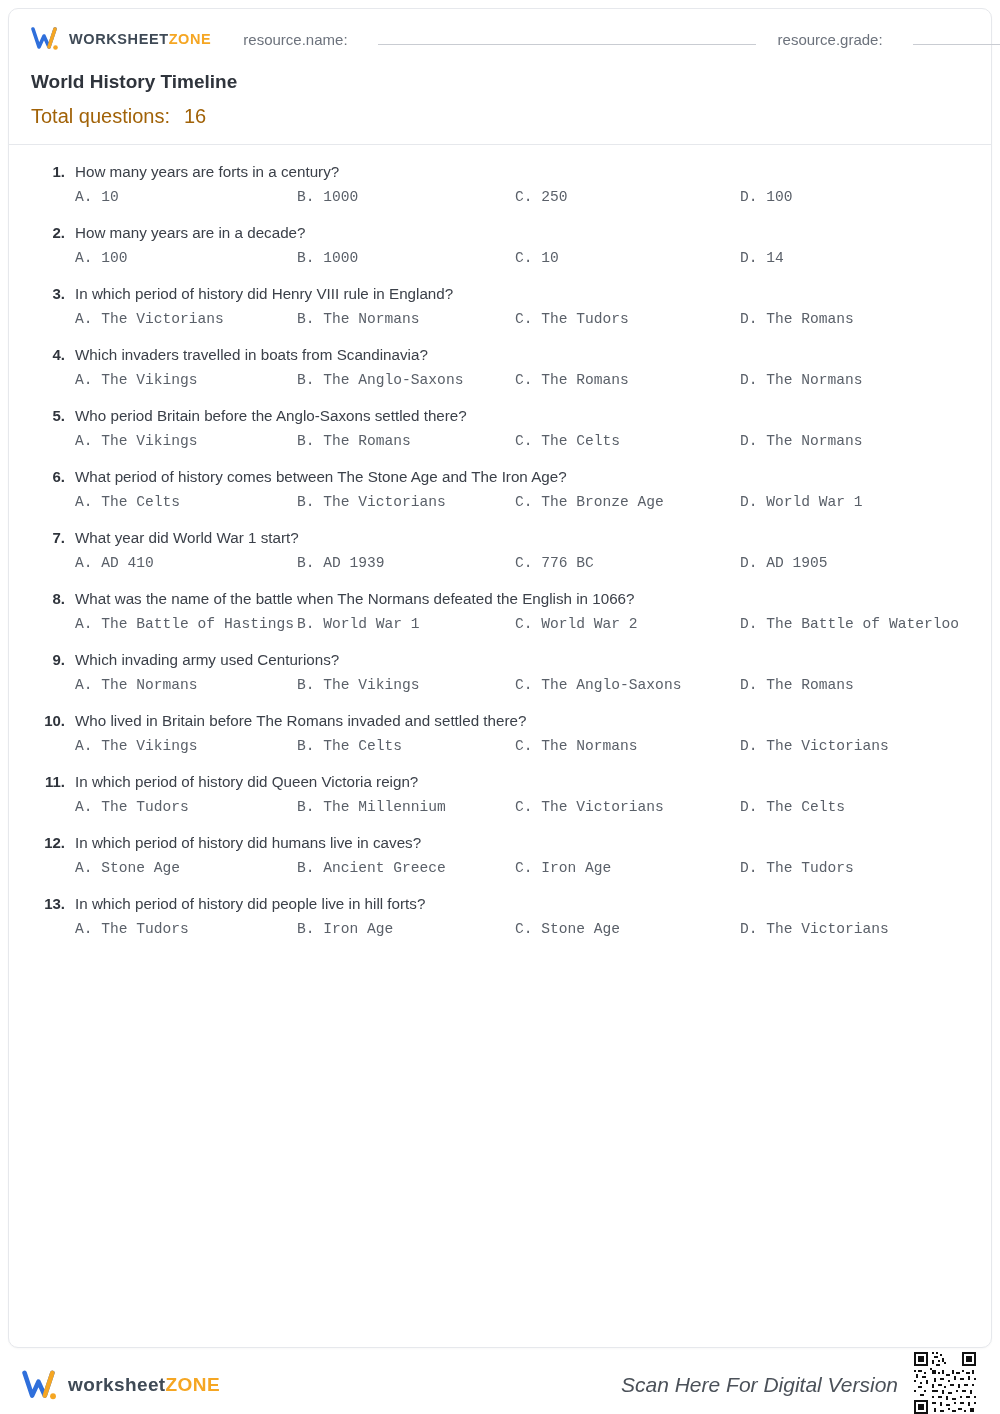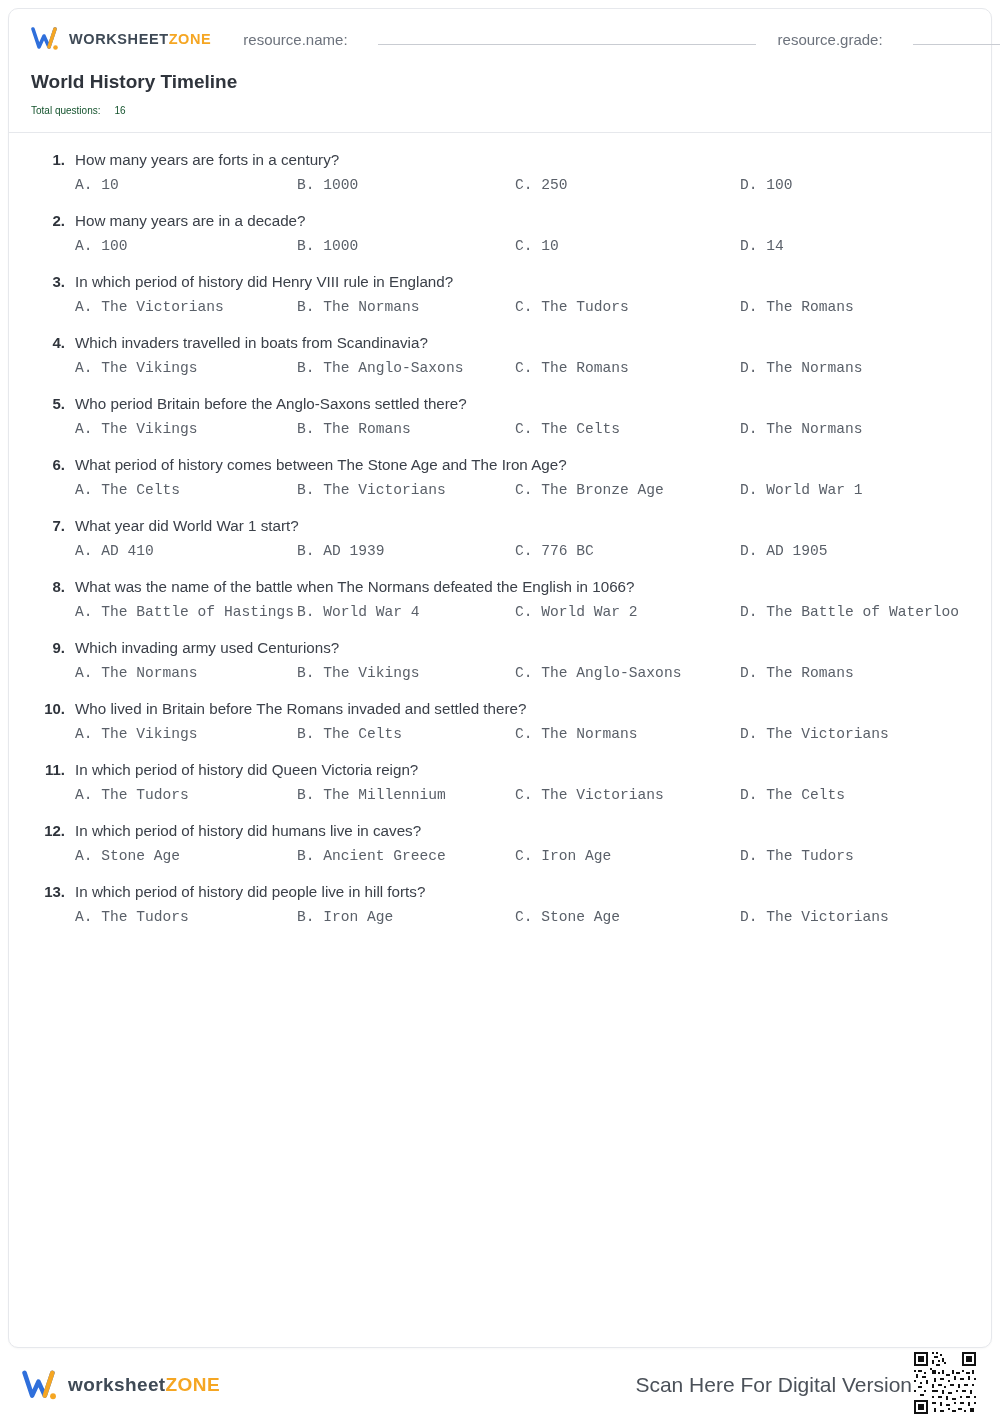--- a/index.html
+++ b/index.html
@@ -87,22 +87,22 @@
   .title-block {
     padding: 2px 22px 16px 22px;
   }
   .doc-title {
     font-size: 19px;
     font-weight: bold;
     color: #2f343c;
     margin: 0 0 12px 0;
   }
   .total-q {
-    font-size: 10px;
-    color: #14532d;
+    font-size: 20px;
+    color: #a16207;
   }
   .total-q .count { margin-left: 14px; }
   .hr {
     height: 1px;
     background: #e6e8ec;
     margin: 0;
   }
 
   
   .questions {
@@ -155,20 +155,22 @@
     align-items: center;
     padding: 0 22px;
     box-sizing: border-box;
   }
   .footer .logo-text { font-size: 19px; letter-spacing: 0.4px; }
   .footer .logo-mark { width: 38px; height: 33px; }
   .footer-scan {
     margin-left: auto;
     font-size: 21px;
     color: #4b5159;
+    margin-right: 14px;
+    font-style: italic;
   }
   .qr {
     width: 66px;
     height: 66px;
     flex: none;
     margin-bottom: 4px;
   }
 </style>
 </head>
 <body>
@@ -304,21 +306,21 @@
         </div>
       </div>
 
       <div class="q">
         <div class="q-head">
           <span class="q-num">8.</span>
           <span class="q-text">What was the name of the battle when The Normans defeated the English in 1066?</span>
         </div>
         <div class="choices">
           <span class="choice">A. The Battle of Hastings</span>
-          <span class="choice">B. World War 4</span>
+          <span class="choice">B. World War 1</span>
           <span class="choice">C. World War 2</span>
           <span class="choice">D. The Battle of Waterloo</span>
         </div>
       </div>
 
       <div class="q">
         <div class="q-head">
           <span class="q-num">9.</span>
           <span class="q-text">Which invading army used Centurions?</span>
         </div>

